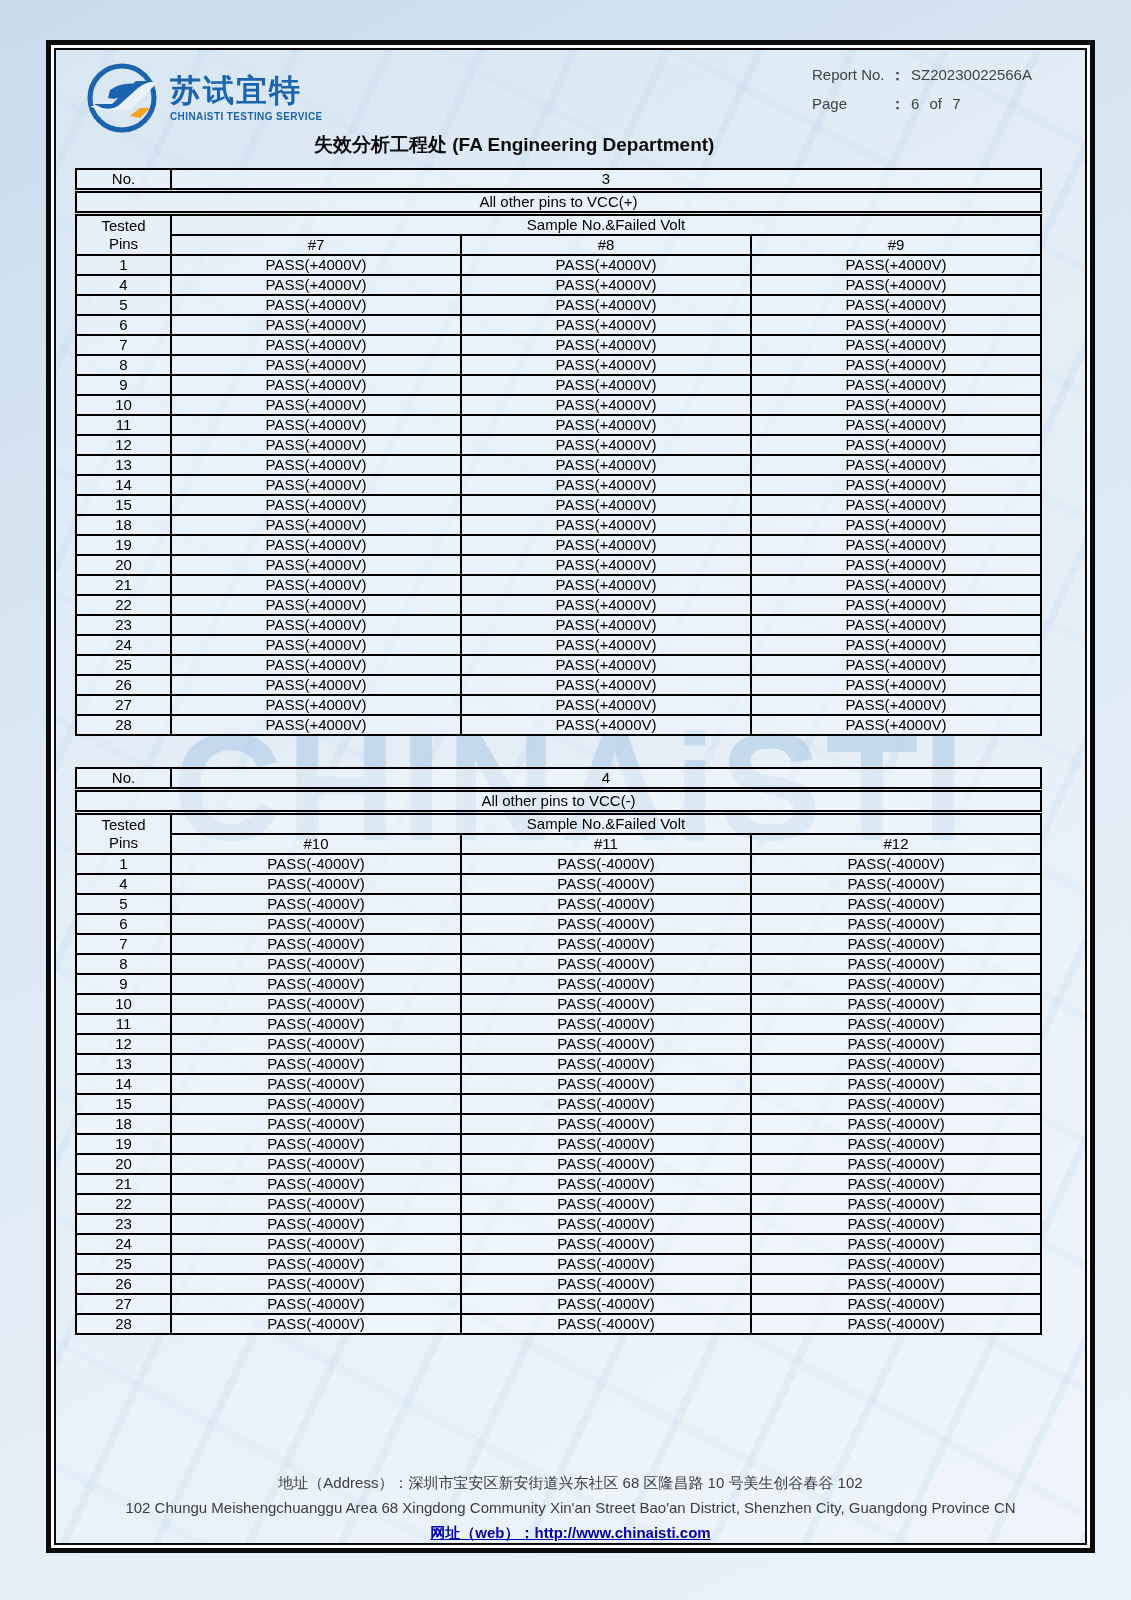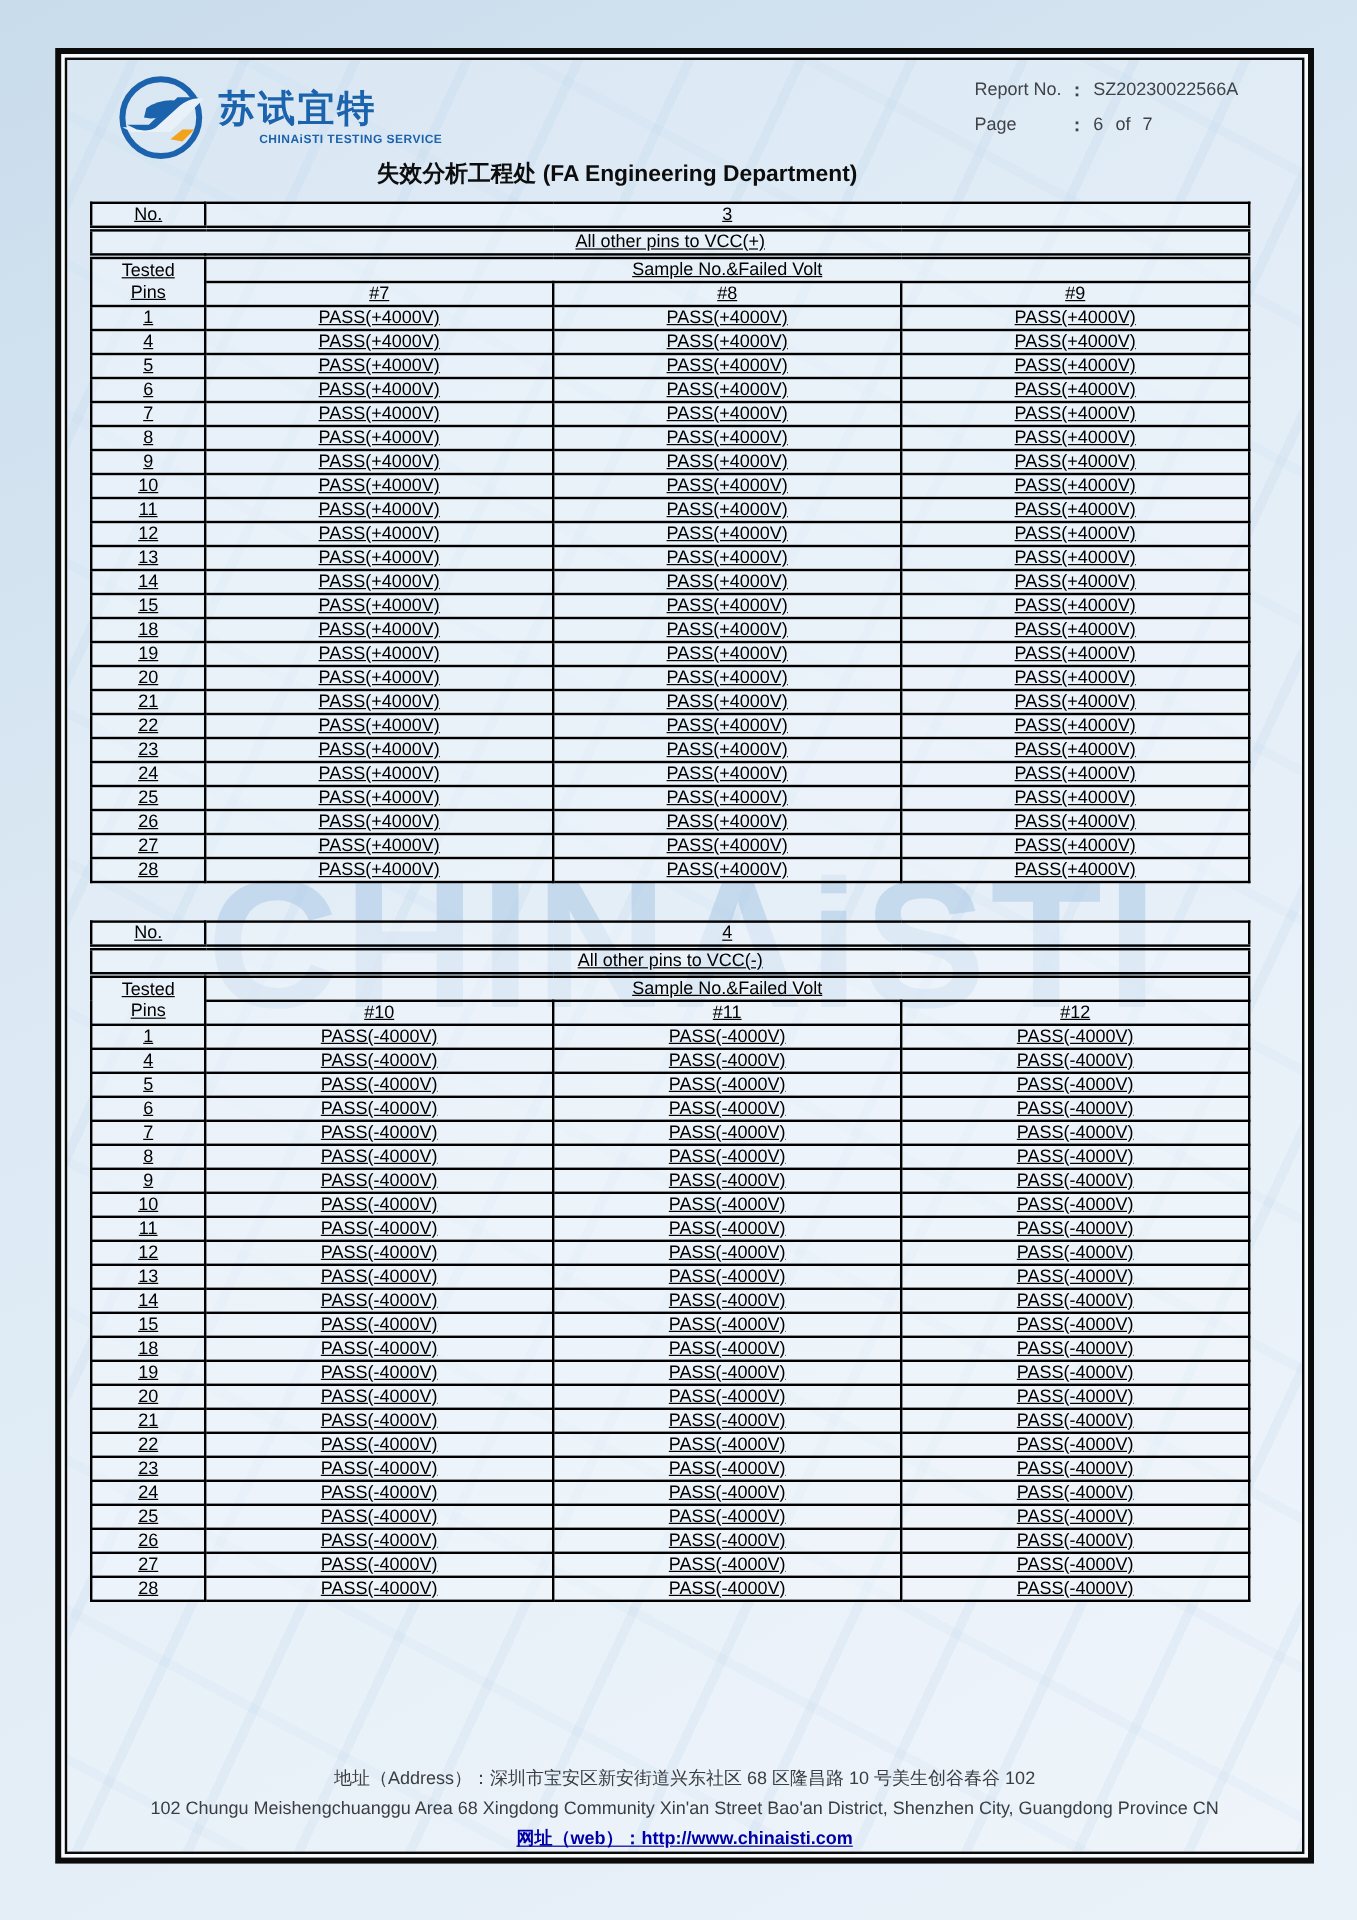--- a/index.html
+++ b/index.html
@@ -15,40 +15,40 @@
   }
   .page-inner{
     position:relative;width:100%;height:100%;box-sizing:border-box;
     border:2px solid #0b0b0b;overflow:hidden;
     background:
       repeating-linear-gradient(115deg, rgba(255,255,255,0) 0 46px, rgba(165,197,226,0.14) 46px 54px, rgba(255,255,255,0) 54px 84px),
       repeating-linear-gradient(28deg, rgba(255,255,255,0) 0 64px, rgba(185,212,236,0.12) 64px 72px, rgba(255,255,255,0) 72px 110px),
       linear-gradient(150deg,#d9e7f3 0%,#e4eef7 45%,#eef4fa 100%);
   }
   
-  .brand{position:absolute;left:40px;top:10px;display:flex;align-items:center;gap:10px;}
+  .brand{position:absolute;left:28px;top:10px;display:flex;align-items:center;gap:10px;}
   .brand svg{display:block;}
   .brand-text .cn{font-size:31px;font-weight:bold;color:#1c63ad;letter-spacing:2px;line-height:34px;}
   .brand-text .en{font-size:10px;font-weight:bold;color:#1c63ad;letter-spacing:0.4px;margin-top:3px;}
   .dept-title{position:absolute;left:258px;top:36px;font-size:19px;font-weight:bold;color:#0d0d0d;white-space:nowrap;margin-top:46px;}
   .report-info{position:absolute;left:756px;top:16px;font-size:15px;color:#3f4347;}
   .rrow{display:flex;margin-bottom:10px;}
   .rlabel{display:inline-block;width:78px;}
   .rcolon{font-weight:bold;margin-right:6px;}
   .rvalue{word-spacing:6px;}
   
   .watermark{
     position:absolute;left:0;right:0;top:650px;text-align:center;z-index:0;
     font-size:152px;font-weight:bold;letter-spacing:4px;
     color:rgba(172,201,229,0.55);white-space:nowrap;user-select:none;
   }
   
   table.tbl{
     position:absolute;left:19px;width:965px;border-collapse:collapse;z-index:1;
-    font-size:15px;color:#000;table-layout:fixed;text-decoration:underline;
+    font-size:15px;color:#000;table-layout:fixed;
   }
   .tbl-1{top:118px;}
   .tbl-2{top:717px;}
   table.tbl td{
     border:2px solid #000;text-align:center;vertical-align:middle;
     height:18px;line-height:18px;padding:0;overflow:hidden;
     background:rgba(240,246,252,0.55);
   }
   table.tbl tr.band td{border-bottom:5px double #000;}
   table.tbl td.tested{height:17px;line-height:17px;}
@@ -73,21 +73,21 @@
         <svg width="76" height="76" viewBox="0 0 76 76">
           <circle cx="38" cy="38" r="32" fill="none" stroke="#1c63ad" stroke-width="5"></circle>
           <path d="M6 46 L30 46 L54 22 L74 22 L46 50 L14 50 Z" fill="#e9f1f8"></path>
           <path d="M10 44 L28 44 L52 21 L70 21 Q60 23 54 28 L34 46 Q28 50 18 48 Z" fill="#1c63ad"></path>
           <path d="M26 30 Q38 22 52 24 L40 36 Q32 40 24 38 Z" fill="#1c63ad"></path>
           <path d="M46 56 L56 48 L66 48 L56 58 Z" fill="#f2a21c"></path>
         </svg>
       </span>
       <span class="brand-text">
         <span class="cn">苏试宜特</span>
-        <span class="en" style="display:block;margin-left:34px;">CHINAiSTI TESTING SERVICE</span>
+        <span class="en" style="display:block;">CHINAiSTI TESTING SERVICE</span>
       </span>
     </div>
 
     <div class="dept-title">
       <span>失效分析工程处</span>
       <span>(FA Engineering Department)</span>
     </div>
 
     <div class="report-info">
       <div class="rrow">

